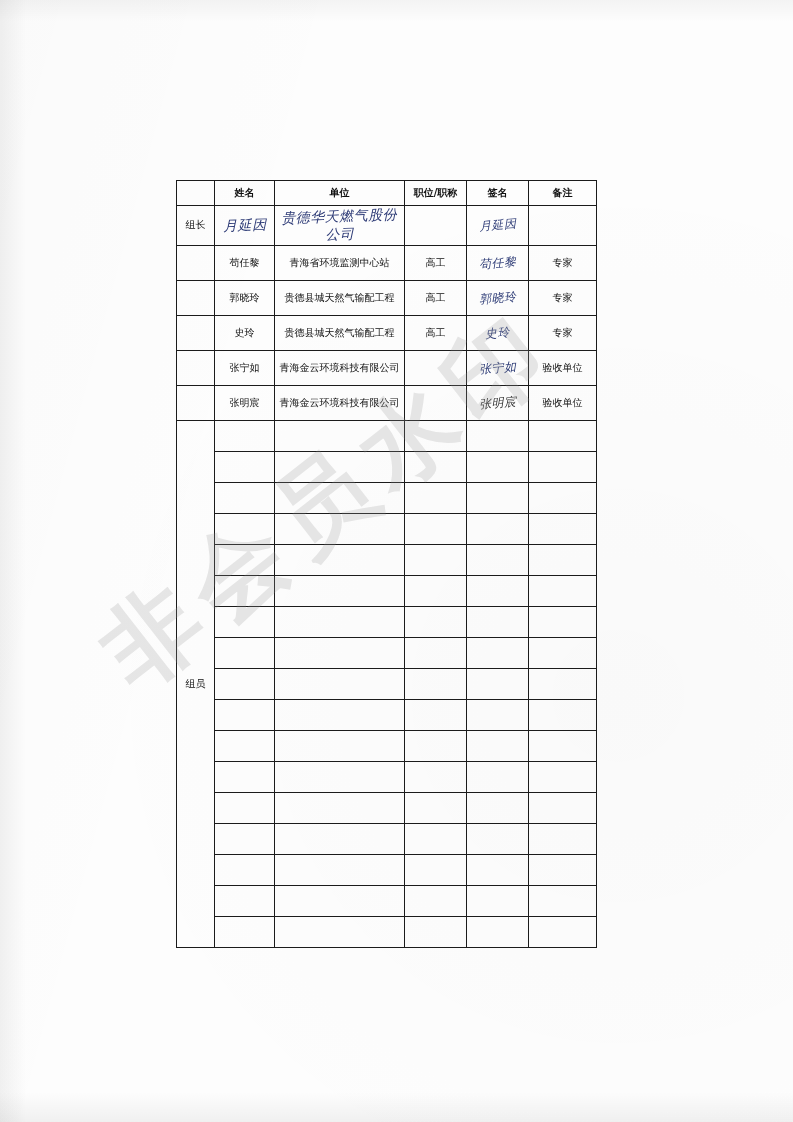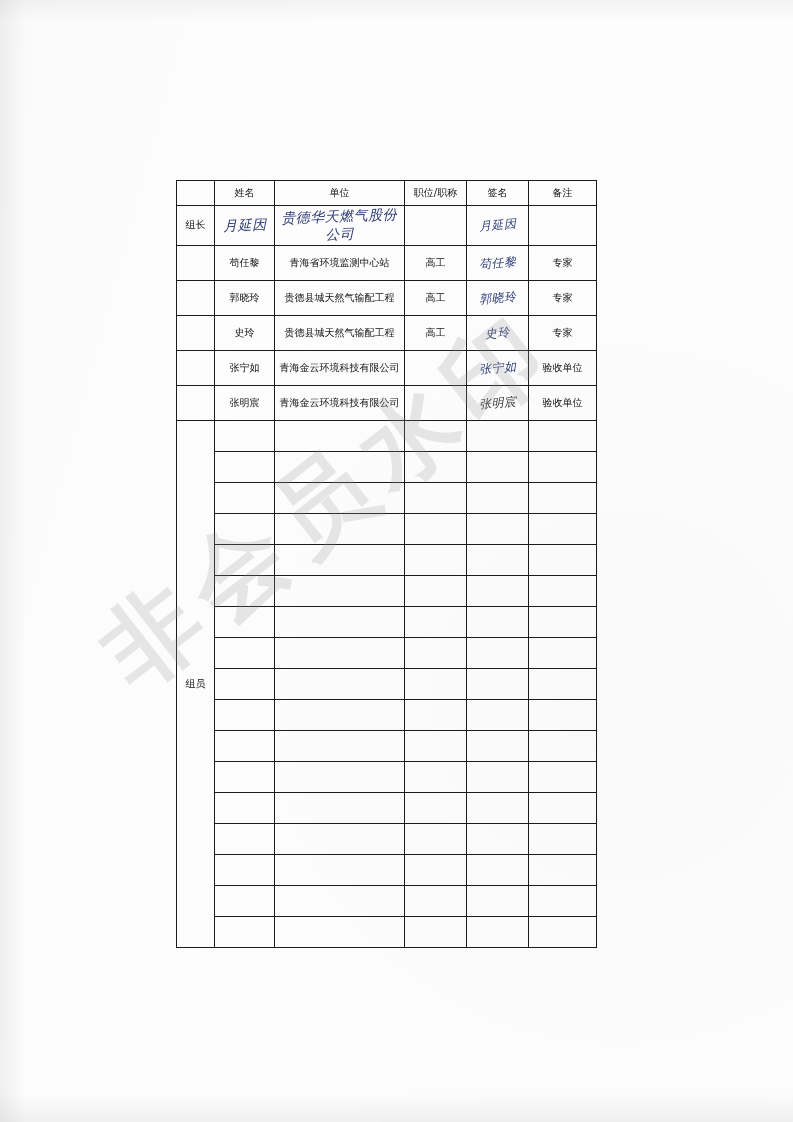--- a/index.html
+++ b/index.html
@@ -67,21 +67,21 @@
     font-family: "DejaVu Sans", sans-serif;
     font-size: 10px;
     font-weight: normal;
     color: #111;
     text-align: center;
     vertical-align: middle;
     padding: 2px 1px;
     line-height: 1.25;
   }
   table.roster th {
-    font-weight: normal;
+    font-weight: bold;
     height: 20px;
   }
   .col-role   { width: 38px; }
   .col-name   { width: 60px; }
   .col-unit   { width: 130px; }
   .col-post   { width: 62px; }
   .col-sign   { width: 62px; }
   .col-remark { width: 68px; }
 
   .row-main td { height: 30px; }

